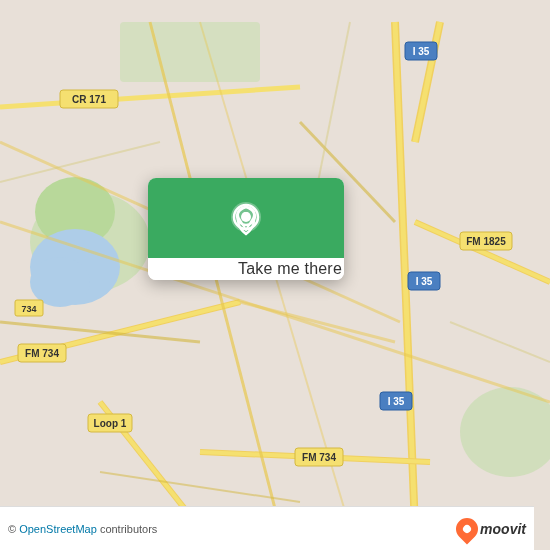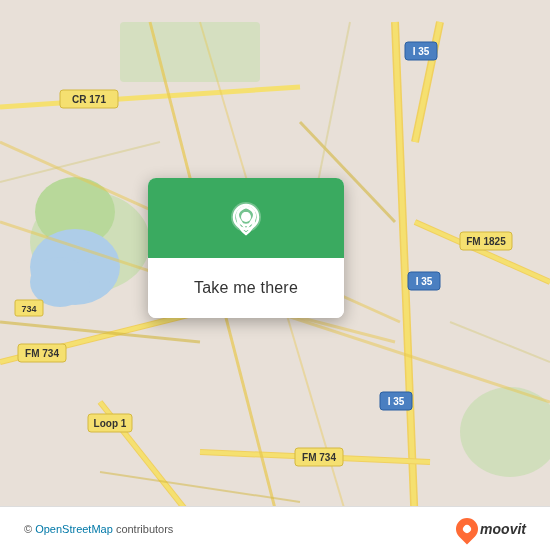--- a/index.html
+++ b/index.html
@@ -24,27 +24,27 @@
       position: absolute;
       top: 0; left: 0;
       width: 100%; height: 100%;
     }
 
     
     #bottom-bar {
       position: absolute;
       bottom: 0;
       left: 0;
-      right: 0;
+      right: 16px;
       height: 44px;
       background: white;
       display: flex;
       align-items: center;
       justify-content: space-between;
-      padding: 0 24px;
+      padding: 0 8px;
       border-top: 1px solid #ddd;
       z-index: 10;
     }
 
     #bottom-left {
       display: flex;
       align-items: center;
       gap: 4px;
       font-size: 11px;
       color: #555;
@@ -129,28 +129,28 @@
     }
 
     #location-pin-icon {
       width: 44px;
       height: 44px;
     }
 
     #popup-button {
       display: block;
       width: 100%;
-      padding: 21px;
+      padding: 2px;
       background: white;
       border: none;
       cursor: pointer;
       font-size: 16px;
       font-weight: 500;
       color: #333;
-      text-align: center;
+      text-align: right;
       letter-spacing: 0.2px;
     }
 
     
     #popup-card::after {
       content: '';
       position: absolute;
       bottom: -10px;
       left: 50%;
       transform: translateX(-50%);

